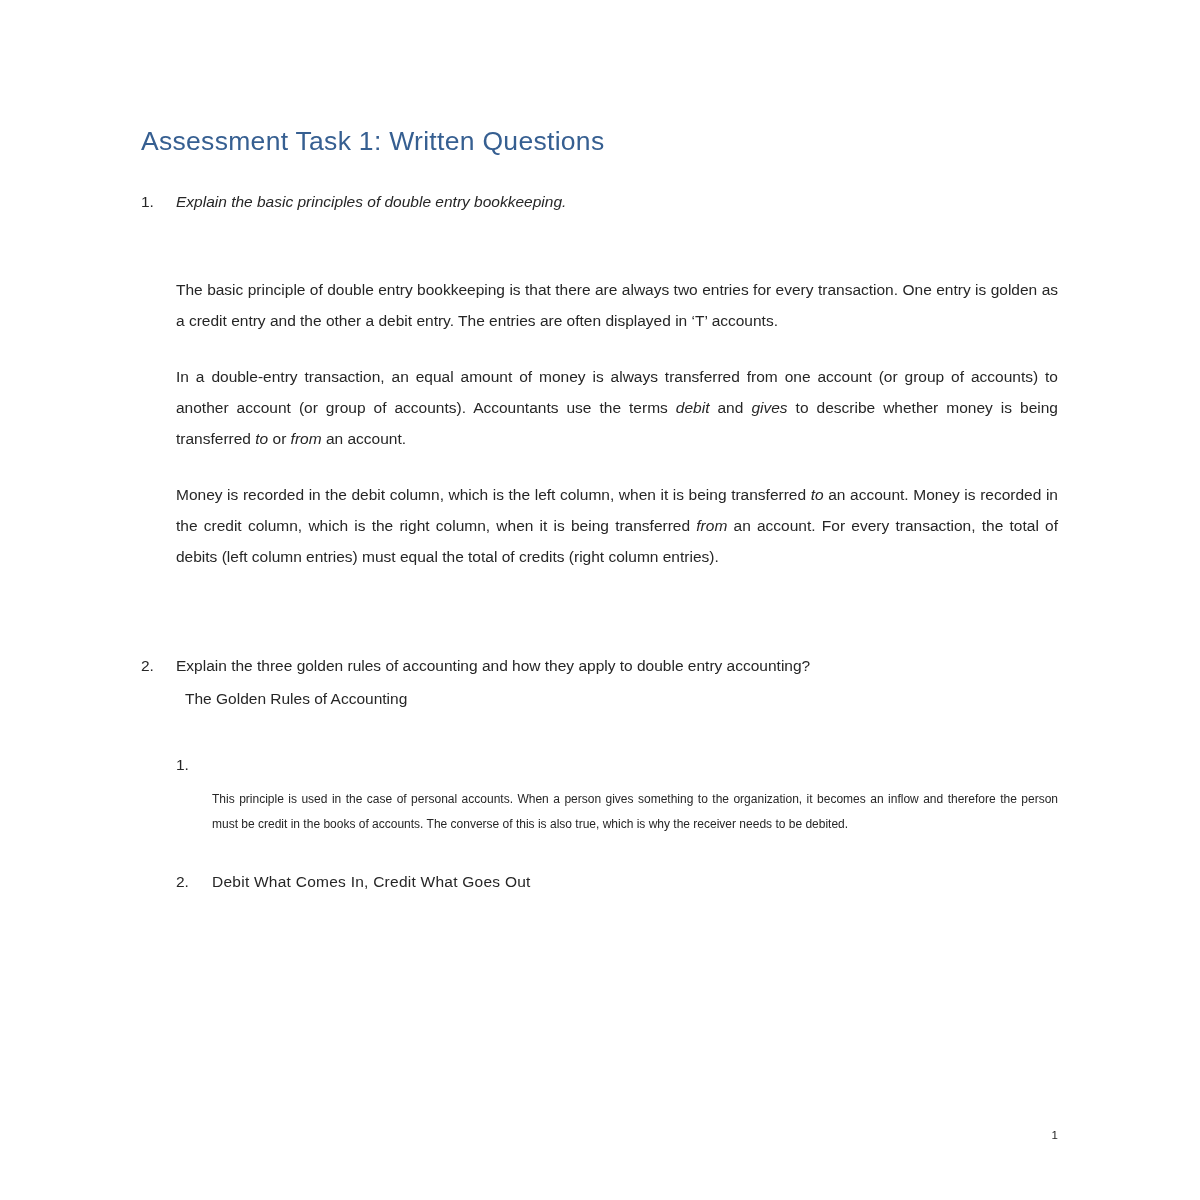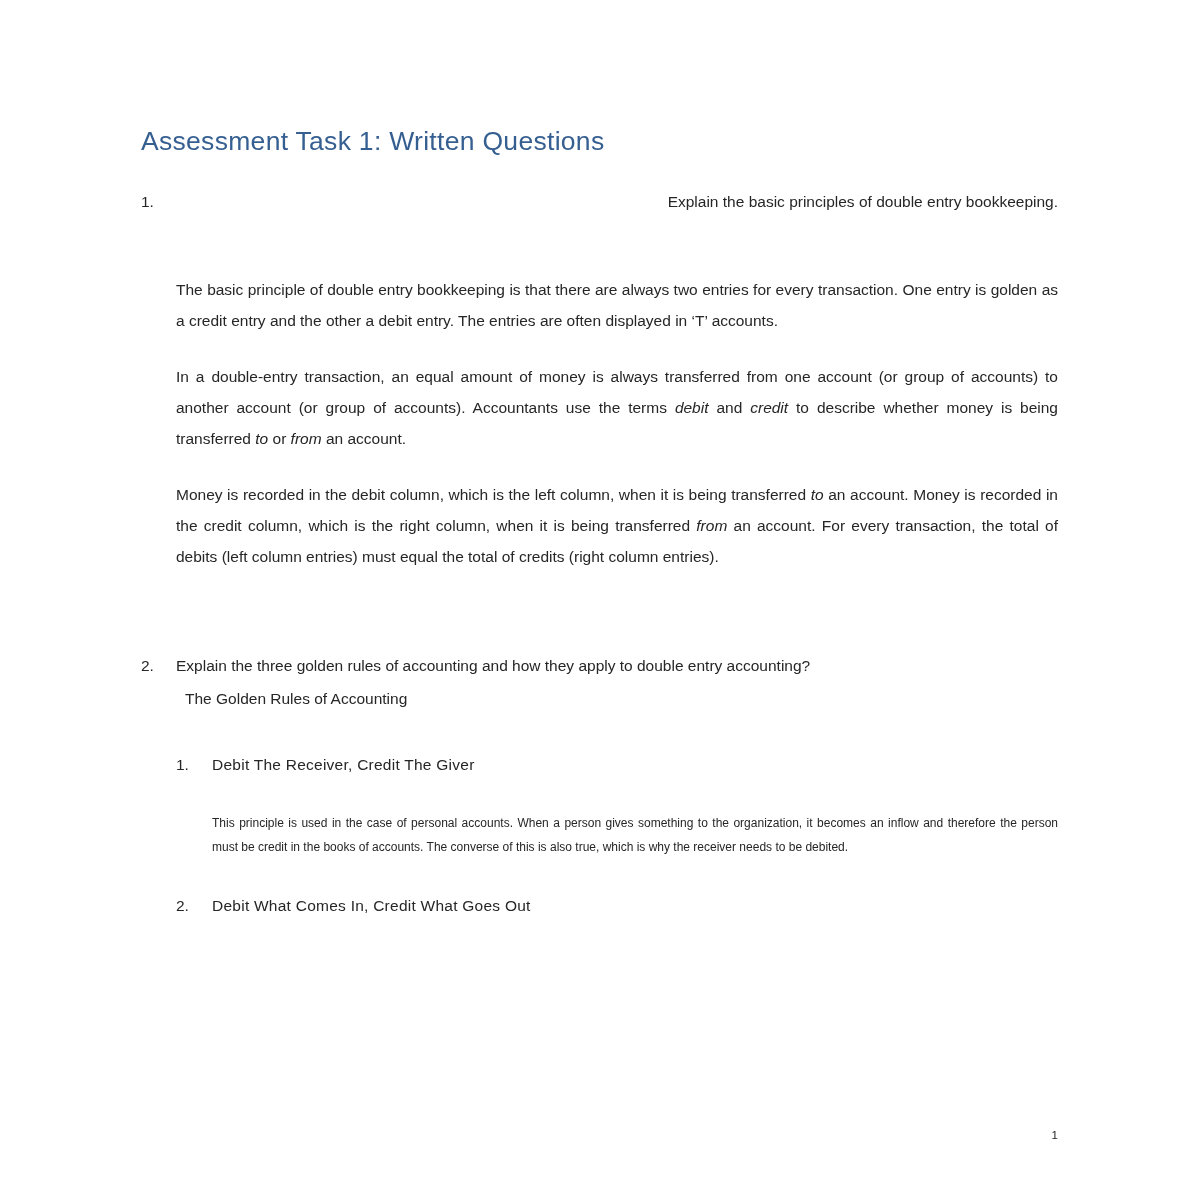--- a/index.html
+++ b/index.html
@@ -64,21 +64,21 @@
     color: #262626;
   }
 
   .q-lead {
     font-size: 15.5px;
     line-height: 1.52;
     text-align: justify;
     text-justify: inter-word;
     margin: 0;
   }
-  .q-lead.nojust { text-align: right; }
+  .q-lead.nojust { text-align: left; font-style: italic; }
 
   .para {
     font-size: 15.5px;
     line-height: 2.02;
     text-align: justify;
     text-justify: inter-word;
     margin: 0;
   }
 
   .spacer-sm { height: 24px; }
@@ -159,21 +159,21 @@
         <span class="marker">1.</span>
 
         <p class="q-lead nojust">Explain the basic principles of double entry bookkeeping.</p>
 
         <div class="spacer-lg"></div>
 
         <p class="para">The basic principle of double entry bookkeeping is that there are always two entries for every transaction. One entry is golden as a credit entry and the other a debit entry. The entries are often displayed in ‘T’ accounts.</p>
 
         <div class="spacer-sm"></div>
 
-        <p class="para"><span>In a double-entry transaction, an equal amount of money is always transferred from one account (or group of accounts) to another account (or group of accounts). Accountants use the terms </span><i>debit</i><span> and </span><i>credit</i><span> to describe whether money is being transferred </span><i>to</i><span> or </span><i>from</i><span> an account.</span></p>
+        <p class="para"><span>In a double-entry transaction, an equal amount of money is always transferred from one account (or group of accounts) to another account (or group of accounts). Accountants use the terms </span><i>debit</i><span> and </span><i>gives</i><span> to describe whether money is being transferred </span><i>to</i><span> or </span><i>from</i><span> an account.</span></p>
 
         <div class="spacer-sm"></div>
 
         <p class="para"><span>Money is recorded in the debit column, which is the left column, when it is being transferred </span><i>to</i><span> an account. Money is recorded in the credit column, which is the right column, when it is being transferred </span><i>from</i><span> an account. For every transaction, the total of debits (left column entries) must equal the total of credits (right column entries).</span></p>
       </li>
 
       <div class="spacer-xl"></div>
 
       <li>
         <span class="marker">2.</span>
@@ -181,21 +181,20 @@
         <p class="q-lead">Explain the three golden rules of accounting and how they apply to double entry accounting?</p>
 
         <p class="plain-line">The Golden Rules of Accounting</p>
 
         <div class="spacer-md"></div>
 
         <ol class="level2">
 
           <li>
             <span class="marker2">1.</span>
-            <p class="rule-title">Debit The Receiver, Credit The Giver</p>
 
             <div class="spacer-md"></div>
 
             <p class="sub-para">This principle is used in the case of personal accounts. When a person gives something to the organization, it becomes an inflow and therefore the person must be credit in the books of accounts. The converse of this is also true, which is why the receiver needs to be debited.</p>
           </li>
 
           <div class="spacer-md"></div>
 
           <li>
             <span class="marker2">2.</span>

